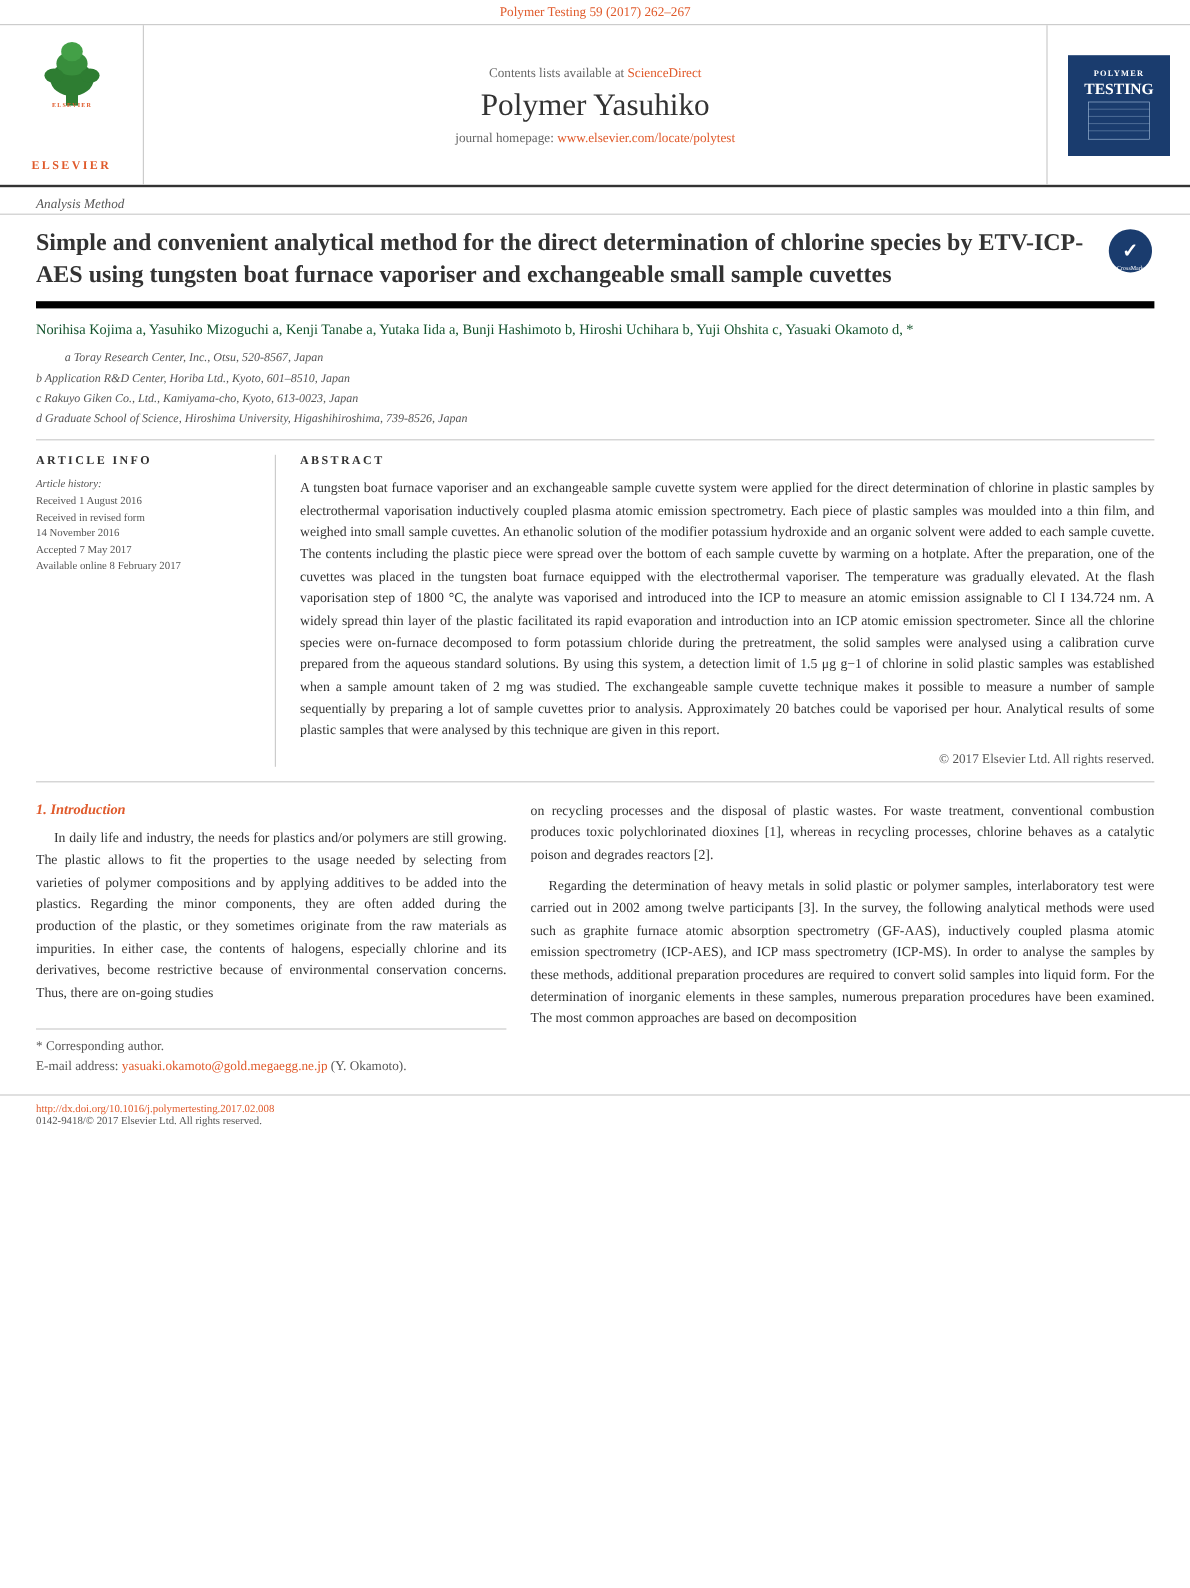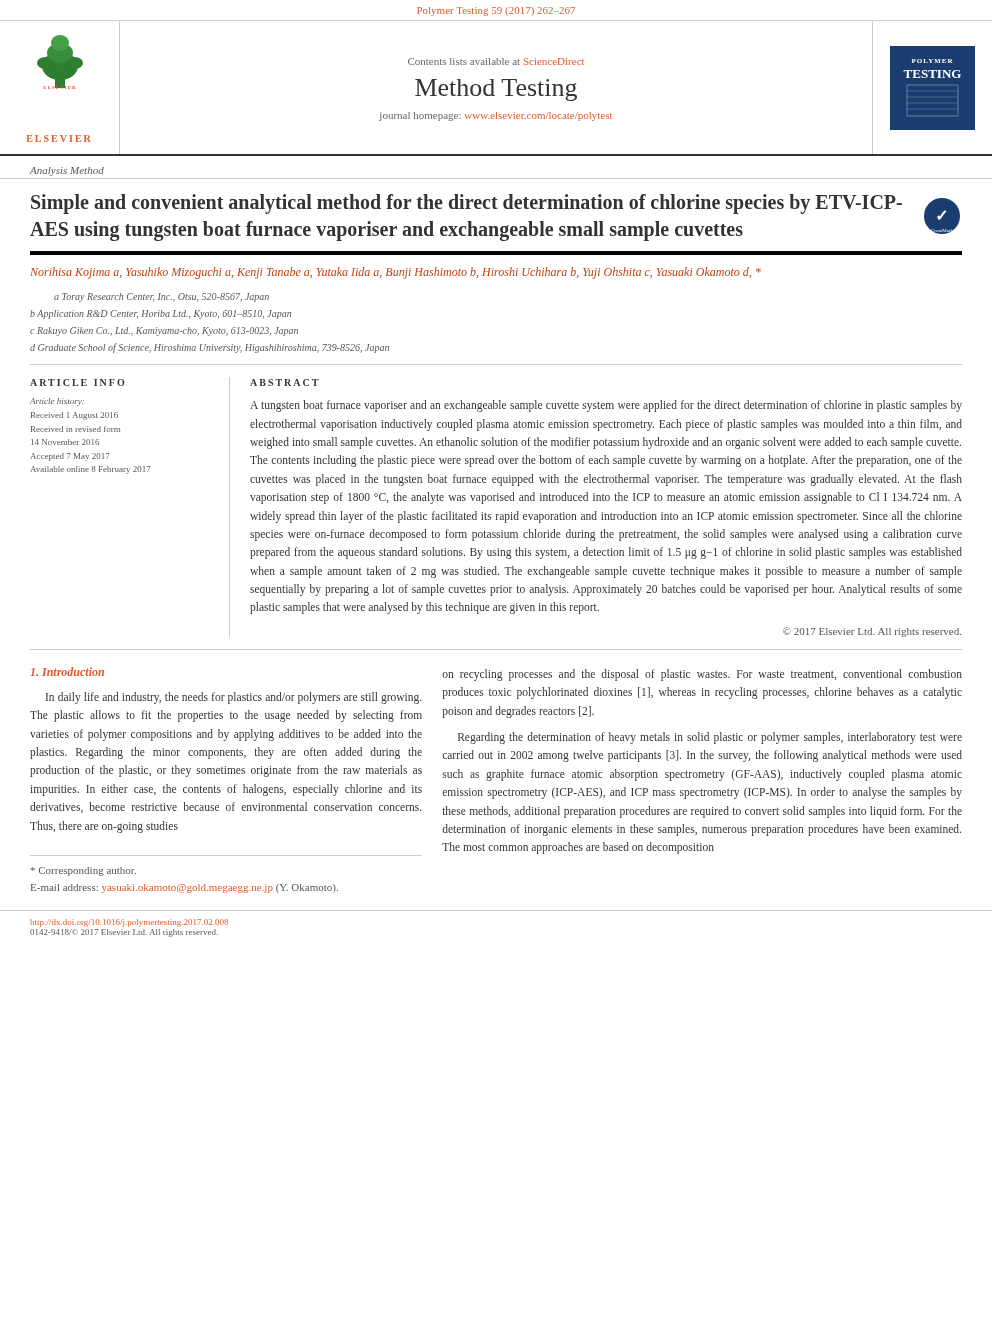--- a/index.html
+++ b/index.html
@@ -115,44 +115,43 @@
       font-style: italic;
       color: #555;
       padding: 8px 30px 2px 30px;
       border-bottom: 1px solid #ccc;
     }
     .main-content {
       padding: 0 30px;
     }
     .article-title-section {
       display: flex;
-      align-items: center;
+      align-items: flex-start;
       padding: 10px 0 8px 0;
-      border-bottom: 4px solid #000000;
+      border-bottom: 6px solid #000000;
     }
     .article-title-text {
       flex: 1;
       font-size: 20px;
       font-weight: bold;
       color: #333;
       line-height: 1.35;
       font-family: 'Times New Roman', Times, serif;
     }
     .crossmark-icon {
       width: 40px;
       height: 40px;
       margin-left: 15px;
       flex-shrink: 0;
     }
     .authors-section {
       padding: 8px 0 4px 0;
       font-size: 12px;
-      color: #c2410c;
+      color: #14532d;
       line-height: 1.6;
-      font-style: italic;
     }
     .affiliations {
       font-size: 10px;
       color: #555;
       line-height: 1.7;
       padding: 2px 0 8px 0;
       border-bottom: 1px solid #ccc;
     }
     .affiliations span {
       display: block;
@@ -287,21 +286,21 @@
         <text x="35" y="58" text-anchor="middle" font-size="5" fill="#e05a2b" font-weight="bold" letter-spacing="1">ELSEVIER</text>
       </svg>
       <span class="elsevier-text">ELSEVIER</span>
     </div>
   </div>
   <div class="journal-header-center">
     <div class="sciencedirect-text">
       <span>Contents lists available at </span>
       <a href="#">ScienceDirect</a>
     </div>
-    <div class="journal-title">Method Testing</div>
+    <div class="journal-title">Polymer Yasuhiko</div>
     <div class="journal-homepage">
       <span>journal homepage: </span>
       <a href="#">www.elsevier.com/locate/polytest</a>
     </div>
   </div>
   <div class="journal-header-right">
     <div class="polymer-testing-badge">
       <span class="top-word">POLYMER</span>
       <span class="main-word">TESTING</span>
       <svg width="55" height="35" viewBox="0 0 55 35">

